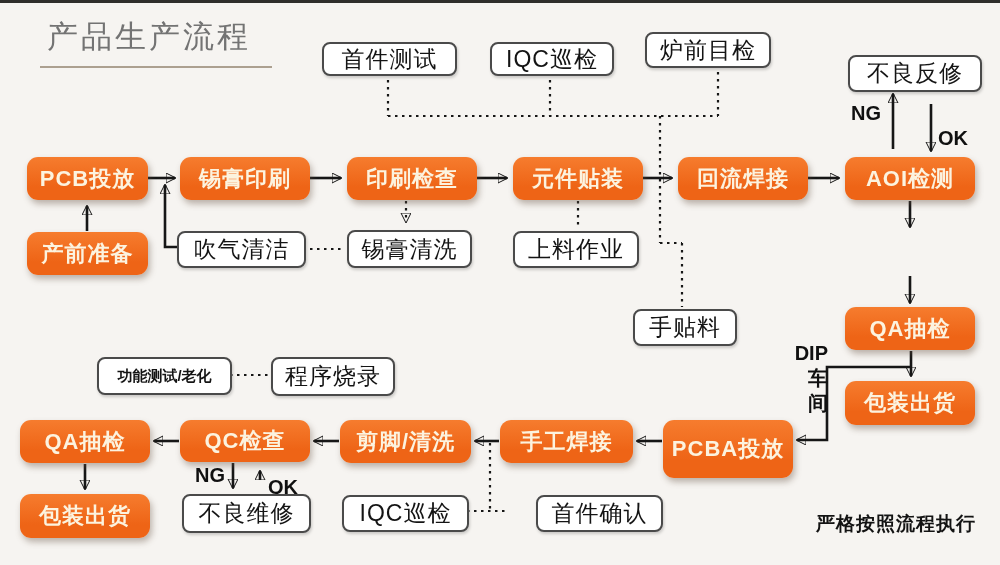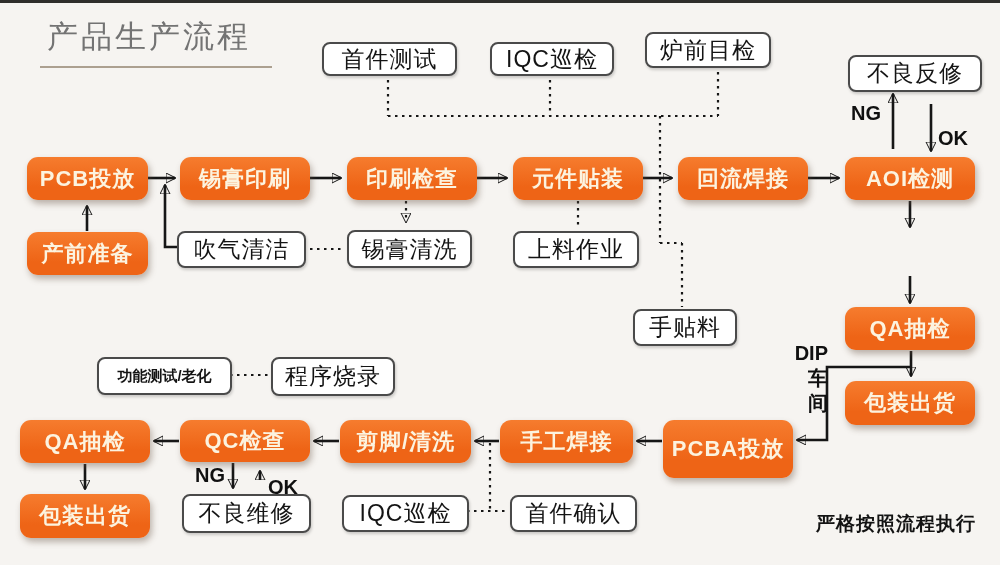--- a/index.html
+++ b/index.html
@@ -140,21 +140,21 @@
 
   <div class="obox" style="left:20px;top:420px;width:130px;height:43px">QA抽检</div>
   <div class="obox" style="left:180px;top:420px;width:130px;height:42px">QC检查</div>
   <div class="obox" style="left:500px;top:420px;width:133px;height:43px">手工焊接</div>
   <div class="obox" style="left:340px;top:420px;width:131px;height:43px">剪脚/清洗</div>
   <div class="obox" style="left:663px;top:420px;width:130px;height:58px">PCBA投放</div>
   <div class="obox" style="left:20px;top:494px;width:130px;height:44px">包装出货</div>
 
   <div class="wbox" style="left:182px;top:494px;width:125px;height:35px">不良维修</div>
   <div class="wbox" style="left:342px;top:495px;width:123px;height:33px">IQC巡检</div>
-  <div class="wbox" style="left:510px;top:495px;width:123px;height:33px">首件确认</div>
+  <div class="wbox" style="left:536px;top:495px;width:123px;height:33px">首件确认</div>
 
   <div class="lbl" style="left:851px;top:102px">NG</div>
   <div class="lbl" style="left:938px;top:127px">OK</div>
   <div class="lbl" style="left:195px;top:464px">NG</div>
   <div class="lbl" style="left:268px;top:476px">OK</div>
 
   <div class="dip">
     <div>DIP</div>
     <div>车</div>
     <div>间</div>

